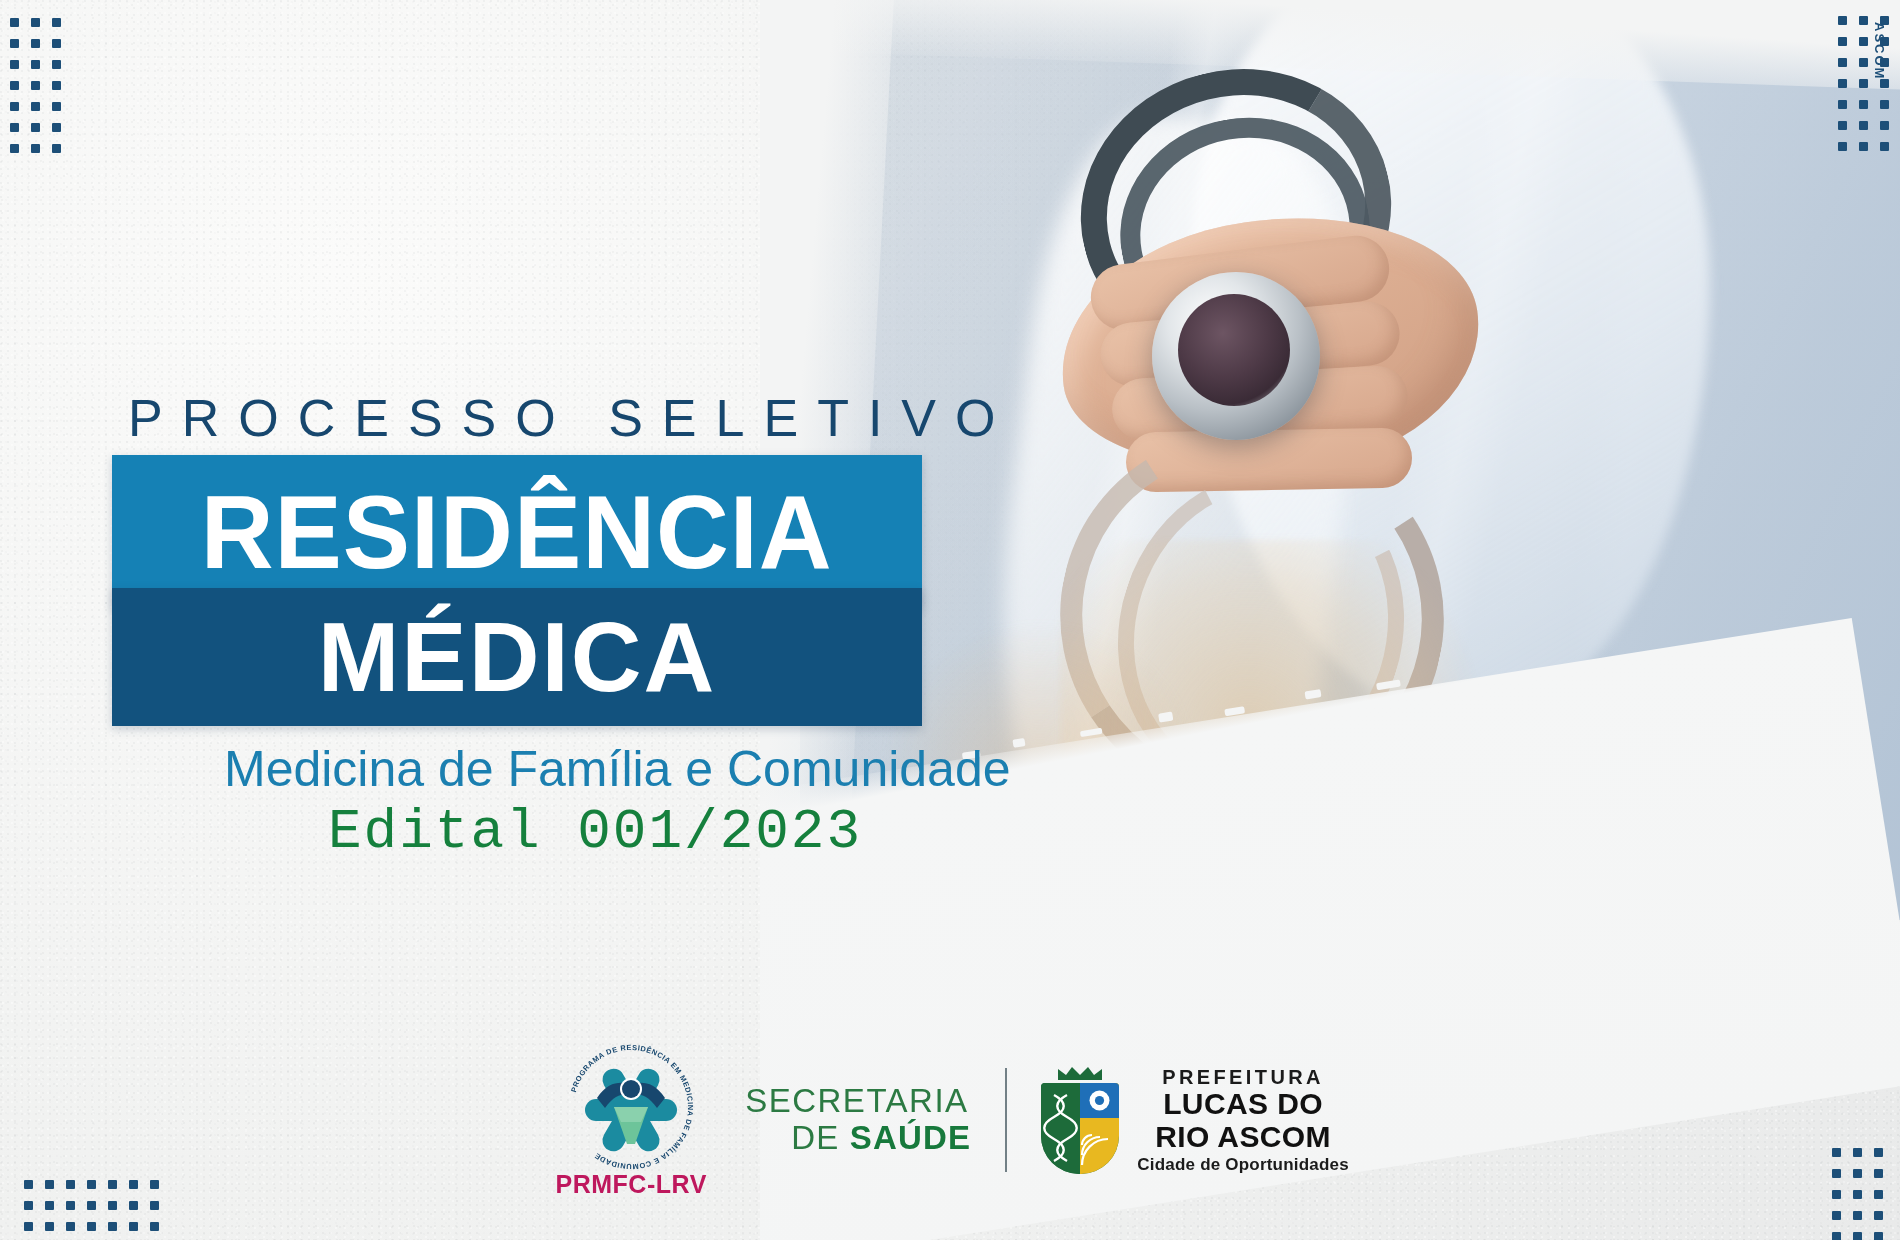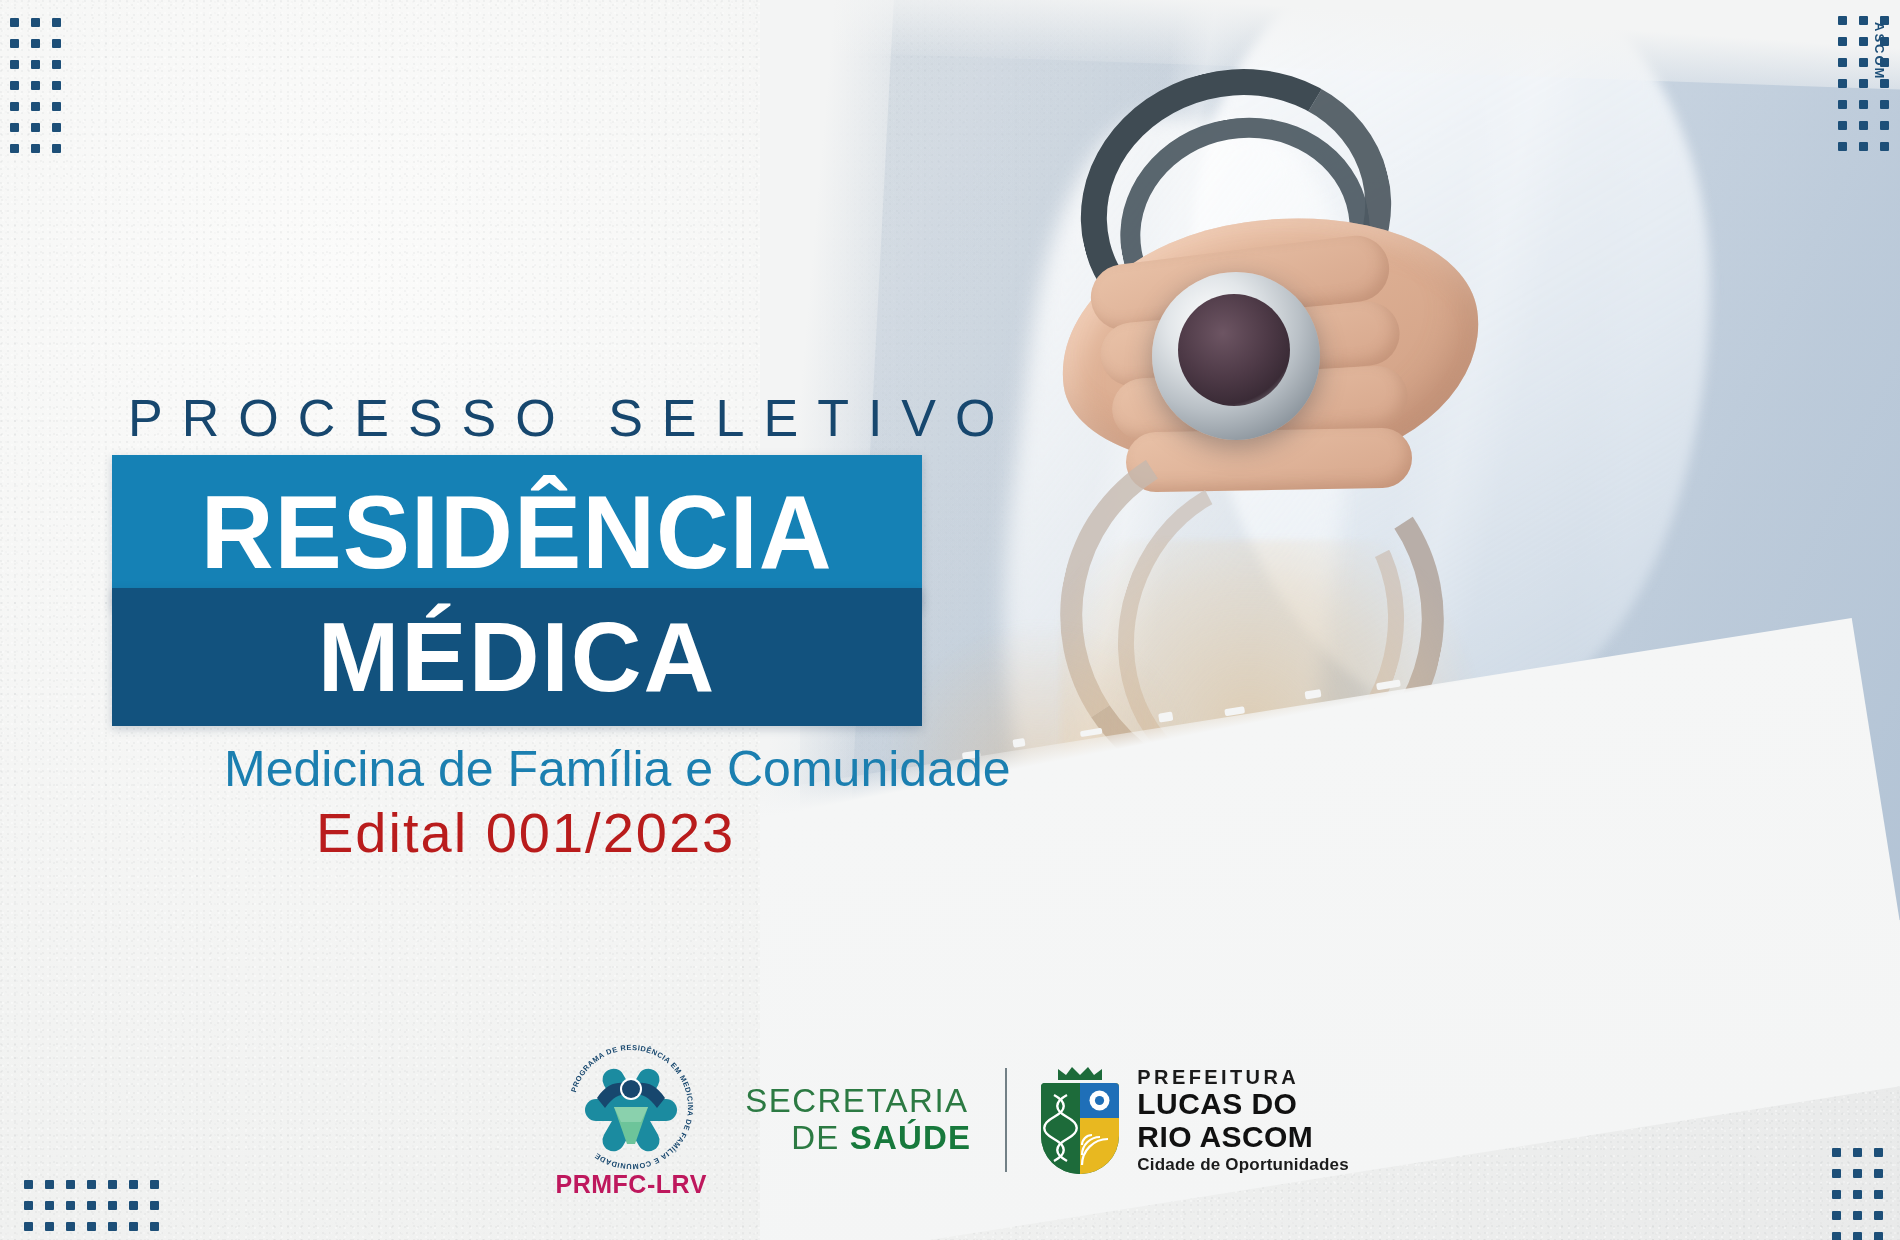--- a/index.html
+++ b/index.html
@@ -293,26 +293,27 @@
   .sub-specialty {
     position: absolute;
     left: 224px; top: 740px;
     font-size: 50px;
     font-weight: 400;
     color: #1b7fb0;
     white-space: nowrap;
   }
   .sub-edital {
     position: absolute;
-    left: 316px; top: 800px;
+    left: 328px; top: 800px;
     font-size: 56px;
     font-weight: 400;
     letter-spacing: 2px;
-    color: #b91c1c;
+    color: #15803d;
     white-space: nowrap;
+    font-family: Liberation Mono, monospace;
   }
 
   
   .footer {
     position: absolute;
     left: 0; bottom: 40px;
     width: 1900px;
     display: flex;
     align-items: center;
     justify-content: center;
@@ -375,20 +376,21 @@
     height: 104px;
     background: #5b6b72;
     opacity: .85;
   }
 
   
   .prefeitura {
     display: flex;
     align-items: center;
     gap: 18px;
+    text-align: center;
   }
   .brasao {
     position: relative;
     width: 78px; height: 108px;
   }
   .crown {
     position: absolute;
     left: 16px; top: 0;
     width: 46px; height: 15px;
   }

